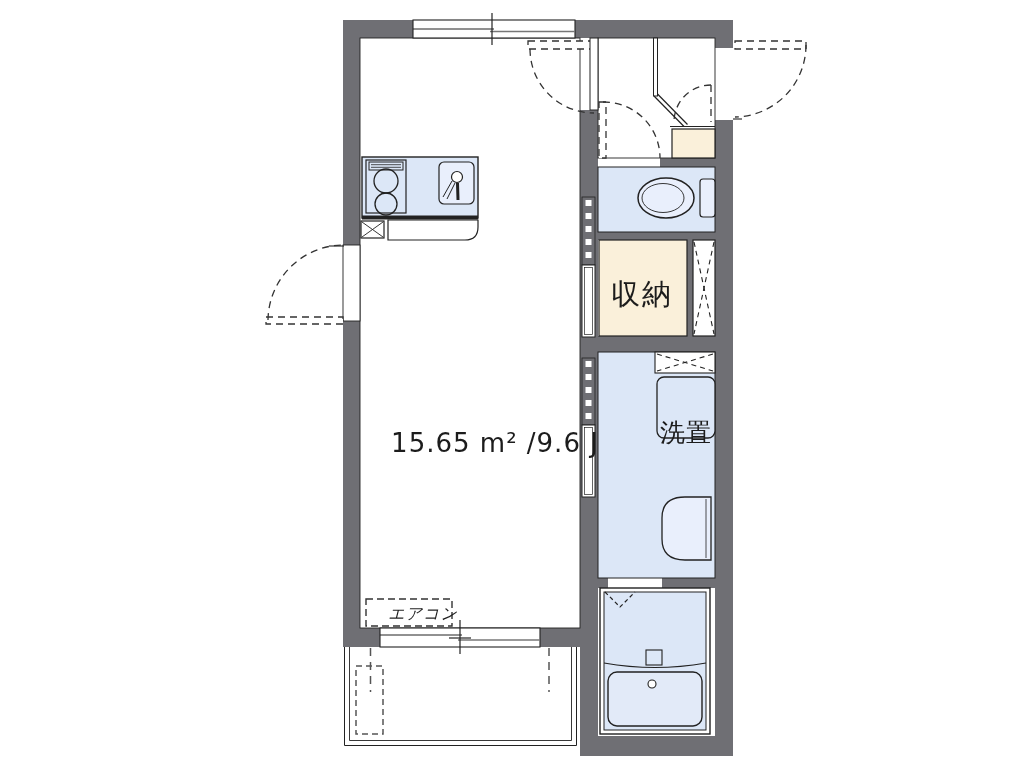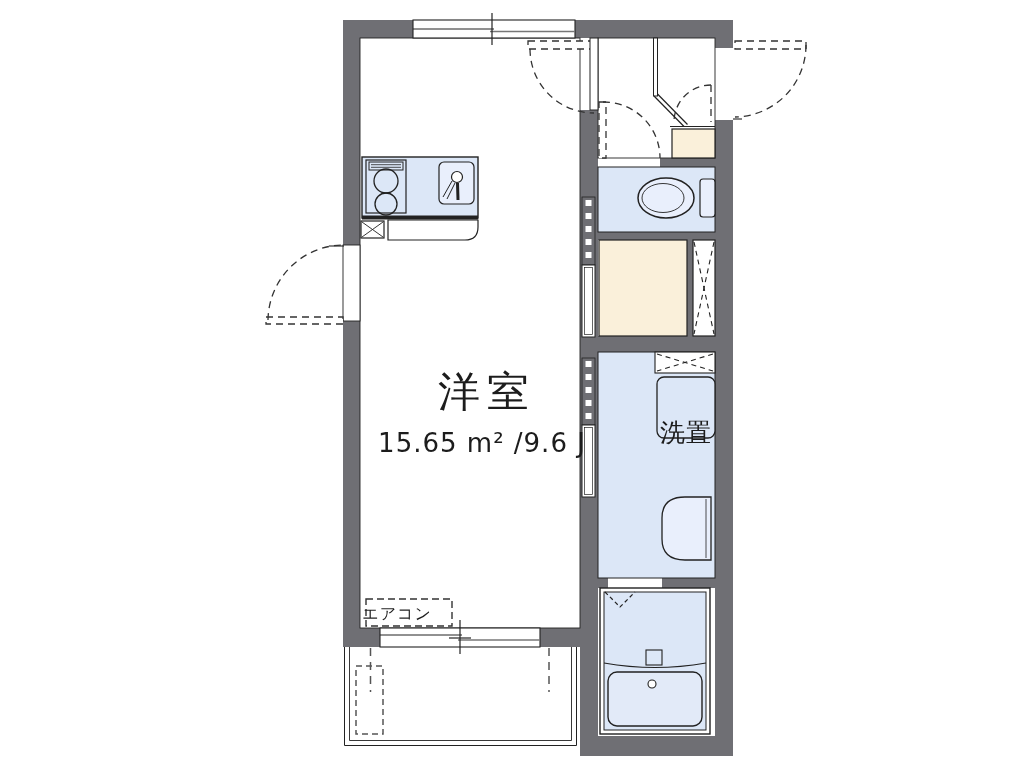--- a/index.html
+++ b/index.html
@@ -161,17 +161,17 @@
 
   <g stroke="#222" fill="none">
     <path d="M344.5,647 V745.5 H576.5 V647" stroke-width="1"></path>
     <path d="M349.5,647 V740.5 H571.5 V647" stroke-width="0.9"></path>
     <line x1="370.5" y1="648" x2="370.5" y2="692" stroke="#555" stroke-width="1.5" stroke-dasharray="8,6"></line>
     <line x1="549" y1="648" x2="549" y2="692" stroke="#555" stroke-width="1.5" stroke-dasharray="8,6"></line>
     <rect x="356" y="666" width="27" height="68" stroke="#555" stroke-width="1.5" stroke-dasharray="6,4"></rect>
   </g>
 </svg>
 
-  <div class="lbl lbl-room" style="left:387px;top:364px;width:200px;">洋室</div>
-  <div class="lbl lbl-area" style="left:347px;top:428px;width:270px;">15.65 m² /9.6 J</div>
+  <div class="lbl lbl-area" style="left:360px;top:428px;width:270px;">15.65 m² /9.6 J</div>
+  <div class="lbl lbl-closet" style="left:592px;top:275px;width:100px;">収納</div>
   <div class="lbl lbl-washer" style="left:646px;top:416px;width:80px;">洗置</div>
-  <div class="lbl lbl-aircon" style="left:354px;top:604px;width:86px;">エアコン</div>
+  <div class="lbl lbl-aircon" style="left:380px;top:604px;width:86px;font-style:italic;">エアコン</div>
 </div>
 
 </body></html>

